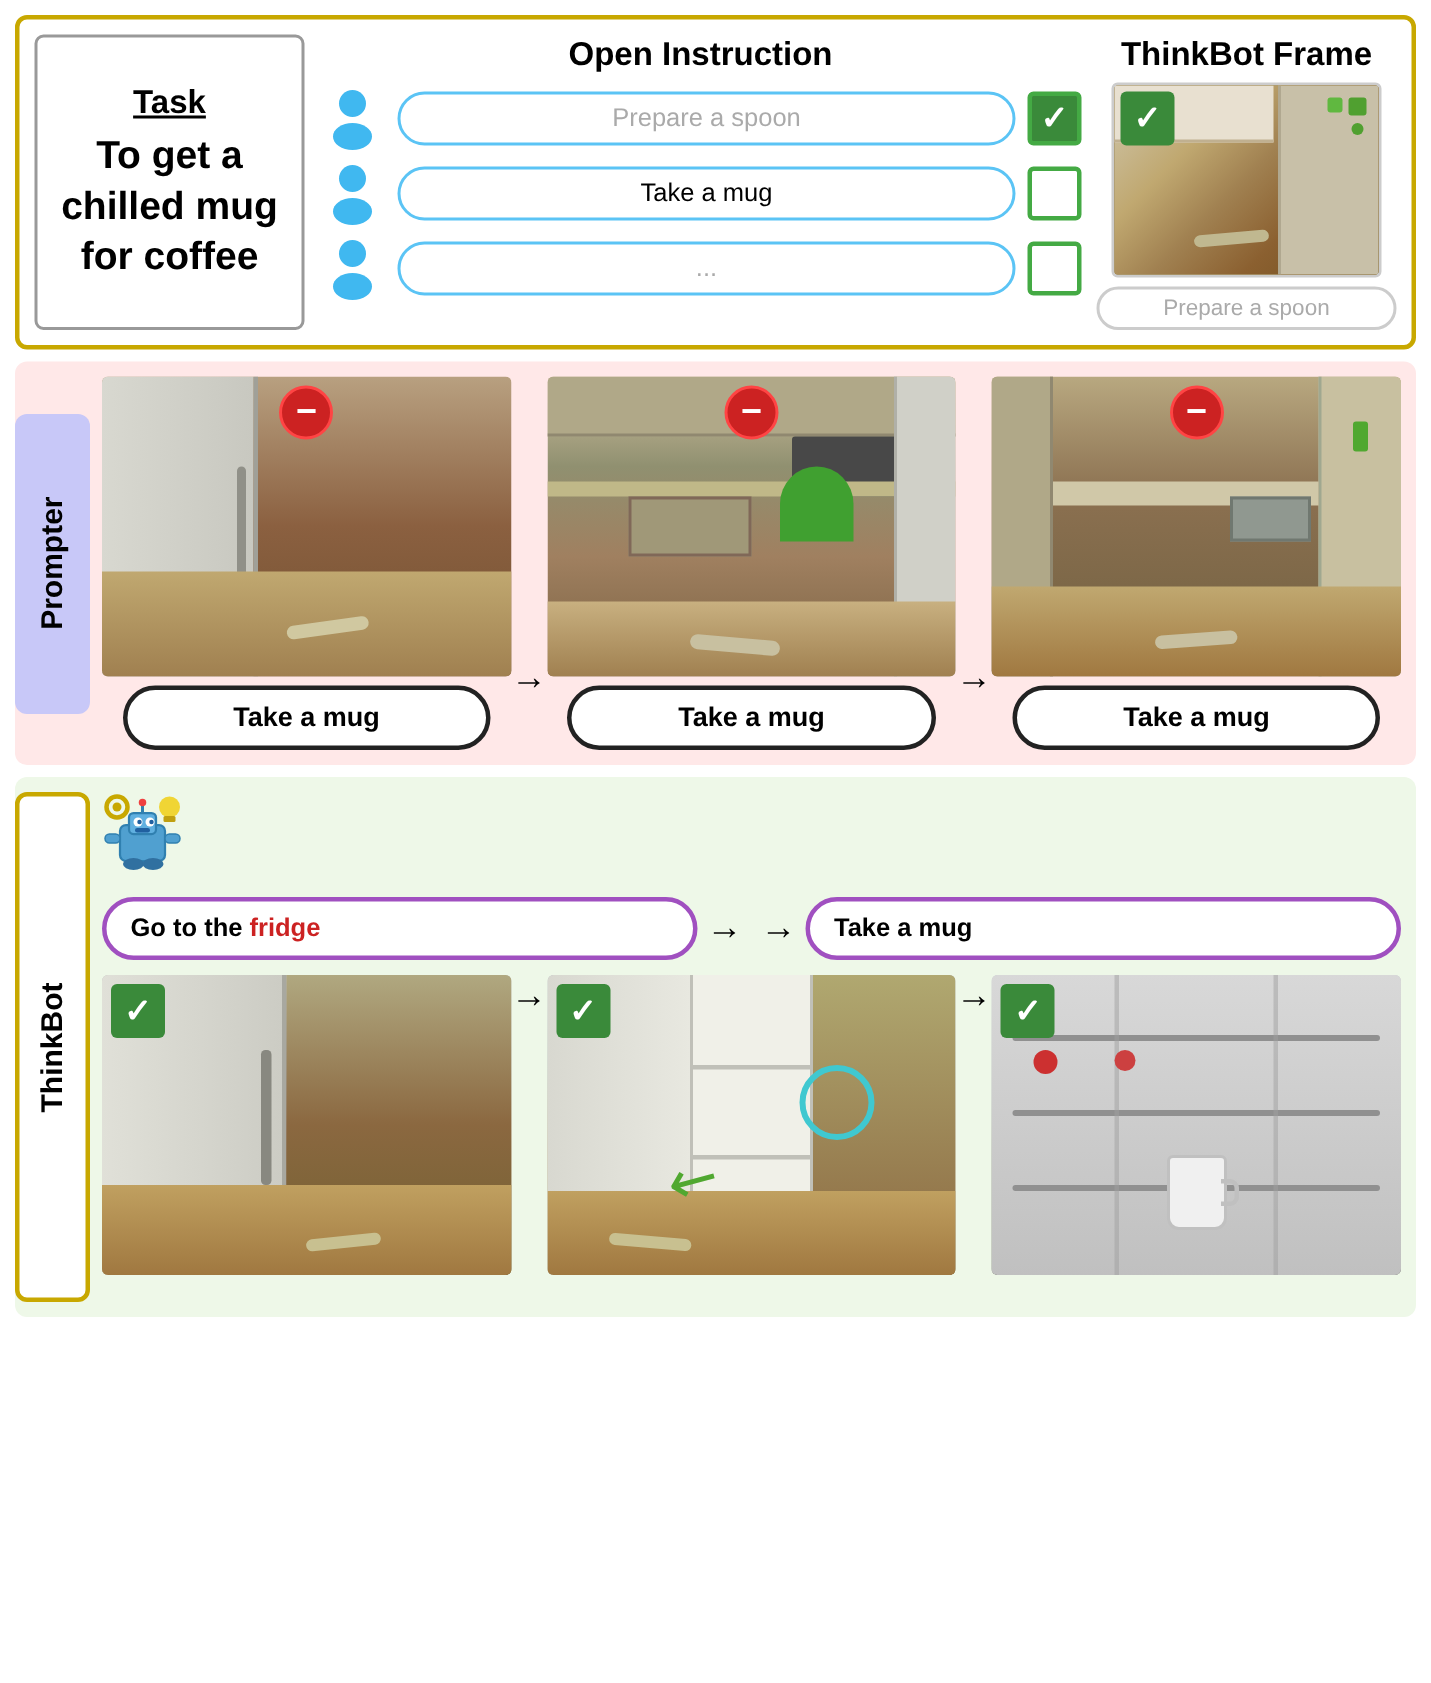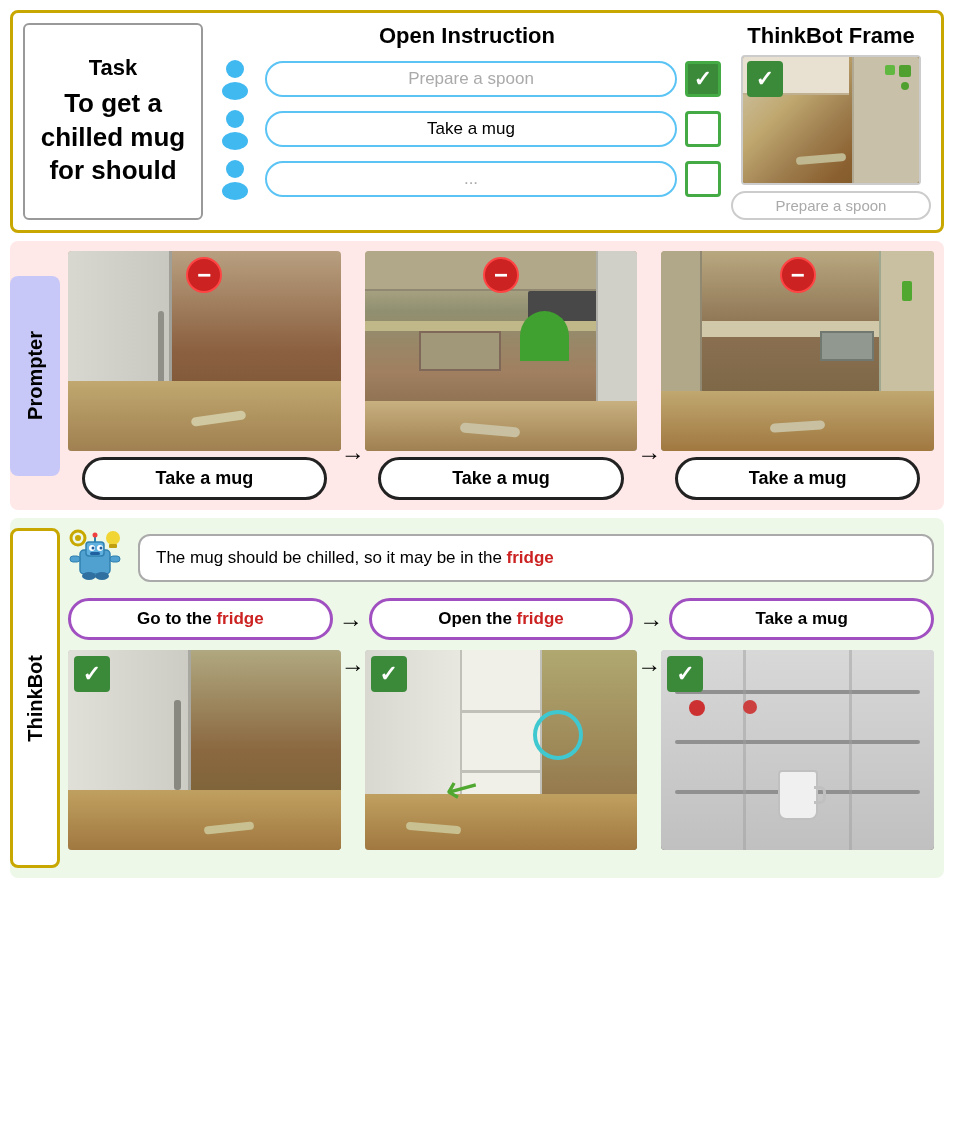--- a/index.html
+++ b/index.html
@@ -41,20 +41,21 @@
       justify-content: center;
       padding: 10px;
     }
 
     .task-label {
       font-size: 22px;
       font-weight: bold;
       text-align: center;
       color: #000;
       margin-bottom: 6px;
+      text-decoration: underline;
     }
 
     .task-text {
       font-size: 26px;
       font-weight: bold;
       text-align: center;
       color: #000;
       line-height: 1.3;
     }
 
@@ -363,21 +364,21 @@
       gap: 0;
       margin-bottom: 4px;
     }
 
     .thinkbot-action-bubble {
       border: 3px solid #a050c0;
       border-radius: 30px;
       padding: 8px 16px;
       font-size: 17px;
       font-weight: bold;
-      text-align: center;
+      text-align: left;
       background: #fff;
       flex: 1;
     }
 
     .thinkbot-frames {
       display: flex;
       flex-direction: row;
       align-items: flex-start;
       gap: 0;
     }
@@ -456,21 +457,21 @@
   </style>
 </head>
 <body>
 
 <div class="main-container">
 
   <div class="top-section">
 
     <div class="task-box">
       <div class="task-label">Task</div>
-      <div class="task-text">To get a chilled mug for should</div>
+      <div class="task-text">To get a chilled mug for coffee</div>
     </div>
 
     <div class="instruction-section">
       <div class="instruction-label">Open Instruction</div>
       <div class="instruction-rows">
 
         <div class="instruction-row">
           <svg class="person-icon" viewBox="0 0 44 44">
             <circle cx="22" cy="12" r="9" fill="#40b8f0"></circle>
             <ellipse cx="22" cy="34" rx="13" ry="9" fill="#40b8f0"></ellipse>
@@ -641,33 +642,27 @@
 
           <rect x="2" y="28" width="10" height="6" rx="3" fill="#50a0d0" stroke="#3080b0" stroke-width="1"></rect>
           <rect x="42" y="28" width="10" height="6" rx="3" fill="#50a0d0" stroke="#3080b0" stroke-width="1"></rect>
 
           <line x1="27" y1="14" x2="27" y2="8" stroke="#3080b0" stroke-width="2"></line>
           <circle cx="27" cy="7" r="2.5" fill="#f04040"></circle>
 
           <ellipse cx="21" cy="48" rx="7" ry="4" fill="#3070a0"></ellipse>
           <ellipse cx="34" cy="48" rx="7" ry="4" fill="#3070a0"></ellipse>
         </svg>
-        <div class="thought-bubble">
-          The mug should be chilled, so it may be in the <span class="fridge-highlight">fridge</span>
-        </div>
       </div>
 
       <div class="thinkbot-actions">
         <div class="thinkbot-action-bubble">
           Go to the <span class="fridge-highlight">fridge</span>
         </div>
         <div class="arrow-connector" style="padding-bottom:0;padding-left:6px;padding-right:6px;">→</div>
-        <div class="thinkbot-action-bubble">
-          Open the <span class="fridge-highlight">fridge</span>
-        </div>
         <div class="arrow-connector" style="padding-bottom:0;padding-left:6px;padding-right:6px;">→</div>
         <div class="thinkbot-action-bubble">Take a mug</div>
       </div>
 
       <div class="thinkbot-frames">
 
         <div class="thinkbot-frame-group">
           <div class="thinkbot-frame-img">
             <div class="tb-scene-1">
 

